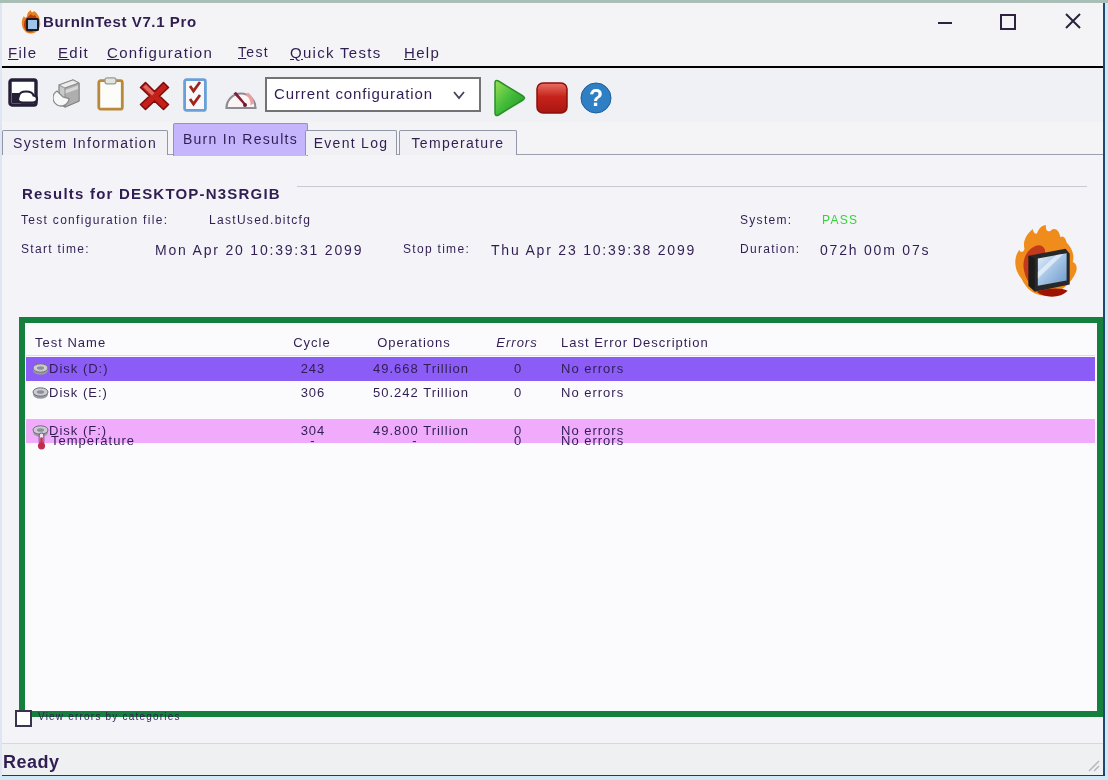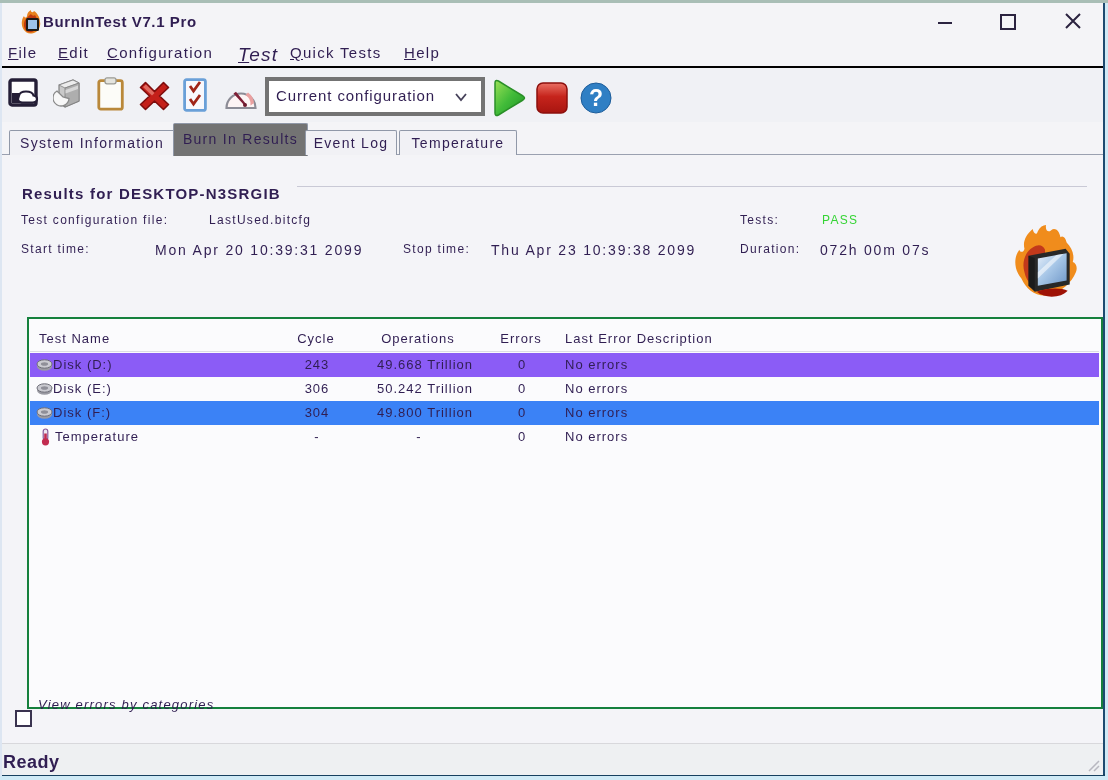--- a/index.html
+++ b/index.html
@@ -8,21 +8,21 @@
   #edgetop{position:absolute;left:0;top:0;width:1108px;height:3px;background:#a9beb6;}
   #edgeleft{position:absolute;left:0;top:3px;width:2px;height:773px;background:#dde6f2;}
   #edgeright{position:absolute;left:1103px;top:3px;width:2px;height:773px;background:#1d4a70;}
   #edgebottom{position:absolute;left:2px;top:774px;width:1103px;height:2px;background:#16405f;}
   .abs{position:absolute;}
   .t{color:#301e52;}
   .body14{font-size:12px;letter-spacing:1.3px;}
   .date14{font-size:14px;letter-spacing:1.8px;}
   .tab{height:24px;line-height:24px;text-align:center;font-size:14px;letter-spacing:1.3px;
        background:#f1f1f5;border:1px solid #9098a8;border-bottom:none;border-radius:2px 2px 0 0;}
-  .tab.active{height:32px;line-height:30px;background:#737373;}
+  .tab.active{height:32px;line-height:30px;background:#c4b5fd;}
   .row{left:1px;width:1069px;height:24px;font-size:13px;letter-spacing:1px;}
   .row span{top:4px;}
   .icn{left:6px;top:3px;width:17px;height:17px;}
   .nm{left:23px;}
   .cy{left:253px;width:68px;text-align:center;}
   .op{left:335px;width:108px;text-align:right;}
   .er{left:460px;width:64px;text-align:center;}
   .le{left:535px;}
   .hdr{font-size:13px;letter-spacing:1px;}
 </style>
@@ -47,21 +47,21 @@
   <div class="abs" style="left:936px;top:19px;width:14px;height:2px;background:#2b2340;"></div>
   <div class="abs" style="left:998px;top:11px;width:12px;height:12px;border:2px solid #2b2340;"></div>
   <svg class="abs" style="left:1062px;top:9px;" width="18" height="18" viewBox="0 0 18 18">
     <path d="M2 2 L16 16 M16 2 L2 16" stroke="#2b2340" stroke-width="2"></path>
   </svg>
 
   <div class="abs" style="left:0;top:36px;width:100%;height:27px;border-bottom:2px solid #000000;">
     <span class="abs t" style="left:6px;top:5px;font-size:15px;letter-spacing:1.3px;"><u>F</u>ile</span>
     <span class="abs t" style="left:56px;top:5px;font-size:15px;letter-spacing:1.3px;"><u>E</u>dit</span>
     <span class="abs t" style="left:105px;top:5px;font-size:15px;letter-spacing:1.3px;"><u>C</u>onfiguration</span>
-    <span class="abs t" style="left:236px;top:5px;font-size:19px;letter-spacing:1.3px;font-style:italic;"><u>T</u>est</span>
+    <span class="abs t" style="left:236px;top:5px;font-size:14px;letter-spacing:1.3px;"><u>T</u>est</span>
     <span class="abs t" style="left:288px;top:5px;font-size:15px;letter-spacing:1.3px;text-align:right;"><u>Q</u>uick Tests</span>
     <span class="abs t" style="left:402px;top:5px;font-size:15px;letter-spacing:1.3px;"><u>H</u>elp</span>
   </div>
 
   <div class="abs" style="left:0;top:65px;width:100%;height:54px;background:#f0f1f5;">
 
     <svg class="abs" style="left:6px;top:10px;" width="34" height="33" viewBox="0 0 34 33">
       <rect x="2" y="2" width="26" height="25" rx="2" fill="#fdfdfd" stroke="#241e36" stroke-width="3.4"></rect>
       <path d="M4 15 L14 15 L14 25 L4 25 Z" fill="#241e36"></path>
       <path d="M11 17.5 q1 -4 7 -4 q6.5 0 7.5 4 q3.5 0.5 3.5 3.5 q0 3.5 -4.5 3.5 l-10 0 q-4.5 0 -4.5 -3.5 z" fill="#ffffff" stroke="#241e36" stroke-width="2.2"></path>
@@ -92,21 +92,21 @@
       <path d="M7 21 l3.5 5 l6.5 -9" stroke="#a02518" stroke-width="2.8" fill="none"></path>
     </svg>
 
     <svg class="abs" style="left:222px;top:15px;" width="34" height="27" viewBox="0 0 34 27">
       <path d="M2.5 25 A14.5 14.5 0 0 1 31.5 25 Z" fill="#fdf4f4" stroke="#8c8c96" stroke-width="2.2"></path>
       <path d="M24 9.5 A14.5 14.5 0 0 1 30 20 L26.5 22.5 A11 11 0 0 0 21.5 12 Z" fill="#eaa0a0"></path>
       <path d="M20.5 22.5 L9.5 10.5 L12 8.8 L22.2 21.2 Z" fill="#7e1f36"></path>
       <circle cx="21" cy="22" r="2" fill="#6e1a2e"></circle>
     </svg>
 
-    <div class="abs" style="left:263px;top:9px;width:212px;height:31px;background:#ffffff;border:4px solid #737373;">
+    <div class="abs" style="left:263px;top:9px;width:212px;height:31px;background:#ffffff;border:2px solid #737373;">
       <span class="abs t" style="left:7px;top:6px;font-size:15px;letter-spacing:.9px;">Current configuration</span>
       <svg class="abs" style="left:185px;top:11px;" width="14" height="10" viewBox="0 0 14 10">
           <path d="M2 2 L7 8 L12 2" stroke="#46415a" stroke-width="1.8" fill="none"></path>
         </svg>
     </div>
 
     <svg class="abs" style="left:489px;top:10px;" width="36" height="40" viewBox="0 0 36 40">
       <defs>
           <linearGradient id="gp" x1="0" y1="0" x2="1" y2="1">
         <stop offset="0" stop-color="#9ae055"></stop>
@@ -129,33 +129,33 @@
     </svg>
 
     <svg class="abs" style="left:578px;top:14px;" width="32" height="32" viewBox="0 0 32 32">
       <circle cx="16" cy="16" r="15" fill="#2f7fc4" stroke="#1d5d9a" stroke-width="1"></circle>
       <text x="16" y="24" font-family="Liberation Sans" font-size="23" font-weight="bold" fill="#ffffff" text-anchor="middle">?</text>
     </svg>
   </div>
 
   <div class="abs" style="left:0;top:119px;width:100%;height:33px;">
     <div class="abs" style="left:0;top:32px;width:100%;height:1px;background:#9aa0b0;"></div>
-    <div class="tab abs t" style="left:7px;top:8px;width:164px;">System Information</div>
+    <div class="tab abs t" style="left:0;top:8px;width:164px;">System Information</div>
     <div class="tab abs t active" style="left:171px;top:1px;width:133px;">Burn In Results</div>
     <div class="tab abs t" style="left:303px;top:8px;width:90px;">Event Log</div>
     <div class="tab abs t" style="left:397px;top:8px;width:116px;">Temperature</div>
   </div>
 
   <div class="abs" style="left:0;top:155px;width:100%;height:586px;background:#f4f4f8;">
     <div class="abs t" style="left:20px;top:19px;font-size:15px;font-weight:bold;letter-spacing:1.2px;margin-top:8px;">Results for DESKTOP-N3SRGIB</div>
     <div class="abs" style="left:295px;top:28px;width:790px;height:1px;background:#c9c9d6;"></div>
 
     <div class="abs t body14" style="left:19px;top:55px;">Test configuration file:</div>
     <div class="abs t body14" style="left:207px;top:55px;">LastUsed.bitcfg</div>
-    <div class="abs t body14" style="left:738px;top:55px;">Tests:</div>
+    <div class="abs t body14" style="left:738px;top:55px;">System:</div>
     <div class="abs body14" style="left:820px;top:55px;color:#35d435;">PASS</div>
 
     <div class="abs t body14" style="left:19px;top:84px;">Start time:</div>
     <div class="abs t date14" style="left:153px;top:84px;">Mon Apr 20 10:39:31 2099</div>
     <div class="abs t body14" style="left:401px;top:84px;">Stop time:</div>
     <div class="abs t date14" style="left:489px;top:84px;">Thu Apr 23 10:39:38 2099</div>
     <div class="abs t body14" style="left:738px;top:84px;">Duration:</div>
     <div class="abs t date14" style="left:818px;top:84px;">072h 00m 07s</div>
 
     <svg class="abs" style="left:1006px;top:67px;" width="72" height="74" viewBox="0 0 70 72">
@@ -168,25 +168,25 @@
         <stop offset="0" stop-color="#e6eef9"></stop>
             <stop offset=".45" stop-color="#a9c8e8"></stop>
             <stop offset="1" stop-color="#6f97c8"></stop>
           </linearGradient>
         </defs>
       <path d="M29 32.5 L57 27.5 L57 54 L29 59 Z" fill="url(#scr)"></path>
       <path d="M29 46 L47 29.2 L54 28 L29 52 Z" fill="#ffffff" opacity=".55"></path>
       <path d="M28 65 C38 61 52 61 58 64 C52 71 36 72 28 65 Z" fill="#9e1206"></path>
     </svg>
 
-    <div class="abs" style="left:17px;top:159px;width:1072px;height:388px;background:#fbfbfd;border:2px solid #15803d;margin-left:8px;">
+    <div class="abs" style="left:17px;top:159px;width:1072px;height:388px;background:#fbfbfd;border:6px solid #15803d;">
       <div class="abs t hdr" style="left:10px;top:12px;">Test Name</div>
       <div class="abs t hdr" style="left:253px;top:12px;width:68px;text-align:center;">Cycle</div>
       <div class="abs t hdr" style="left:333px;top:12px;width:112px;text-align:center;">Operations</div>
-      <div class="abs t hdr" style="left:460px;top:12px;width:64px;text-align:center;">Errors</div>
+      <div class="abs t hdr" style="left:460px;top:12px;width:64px;text-align:center;font-style:italic;">Errors</div>
       <div class="abs t hdr" style="left:536px;top:12px;">Last Error Description</div>
 
       <div class="abs" style="left:1px;top:32px;width:1069px;height:1px;background:#dcdce4;"></div>
       <div class="row abs" style="top:34px;background:#8b5cf6;">
         <svg class="abs icn" viewBox="0 0 17 17">
             <ellipse cx="8.5" cy="10.5" rx="7.5" ry="4.2" fill="#9a9aa2"></ellipse>
             <ellipse cx="8.5" cy="8" rx="7.5" ry="4.2" fill="#cbcbd1" stroke="#6e6e78" stroke-width="1"></ellipse>
             <ellipse cx="8.5" cy="8" rx="3.6" ry="1.8" fill="#8f8f98"></ellipse>
           </svg>
         <span class="abs nm t">Disk (D:)</span>
@@ -200,21 +200,21 @@
             <ellipse cx="8.5" cy="10.5" rx="7.5" ry="4.2" fill="#9a9aa2"></ellipse>
             <ellipse cx="8.5" cy="8" rx="7.5" ry="4.2" fill="#cbcbd1" stroke="#6e6e78" stroke-width="1"></ellipse>
             <ellipse cx="8.5" cy="8" rx="3.6" ry="1.8" fill="#8f8f98"></ellipse>
           </svg>
         <span class="abs nm t">Disk (E:)</span>
           <span class="abs cy t">306</span>
           <span class="abs op t">50.242 Trillion</span>
           <span class="abs er t">0</span>
           <span class="abs le t">No errors</span>
       </div>
-      <div class="row abs" style="top:82px;background:#3b82f6;text-decoration:underline;">
+      <div class="row abs" style="top:96px;background:#f0abfc;text-decoration:underline;">
         <svg class="abs icn" viewBox="0 0 17 17">
             <ellipse cx="8.5" cy="10.5" rx="7.5" ry="4.2" fill="#9a9aa2"></ellipse>
             <ellipse cx="8.5" cy="8" rx="7.5" ry="4.2" fill="#cbcbd1" stroke="#6e6e78" stroke-width="1"></ellipse>
             <ellipse cx="8.5" cy="8" rx="3.6" ry="1.8" fill="#8f8f98"></ellipse>
           </svg>
         <span class="abs nm t">Disk (F:)</span>
           <span class="abs cy t">304</span>
           <span class="abs op t">49.800 Trillion</span>
           <span class="abs er t">0</span>
           <span class="abs le t">No errors</span>
@@ -227,21 +227,21 @@
           </svg>
         <span class="abs nm t" style="left:25px;">Temperature</span>
           <span class="abs cy t">-</span>
           <span class="abs op t" style="text-align:center;">-</span>
           <span class="abs er t">0</span>
           <span class="abs le t">No errors</span>
       </div>
     </div>
 
     <div class="abs" style="left:13px;top:552px;width:13px;height:13px;background:#fff;border:2px solid #3a3350;"></div>
-    <div class="abs t" style="left:36px;top:539px;font-size:13px;letter-spacing:1.2px;font-style:italic;">View errors by categories</div>
+    <div class="abs t" style="left:36px;top:553px;font-size:10px;letter-spacing:1.2px;">View errors by categories</div>
   </div>
 
   <div class="abs" style="left:0;top:740px;width:100%;height:31px;background:#eef0f2;border-top:1px solid #d8d8dc;">
     <div class="abs t" style="left:1px;top:8px;font-size:18px;font-weight:bold;letter-spacing:.5px;">Ready</div>
     <svg class="abs" style="left:1082px;top:12px;" width="16" height="16" viewBox="0 0 16 16">
       <path d="M15 5 L5 15 M15 10 L10 15" stroke="#b8b8c0" stroke-width="1.5"></path>
     </svg>
   </div>
 </div>
 

